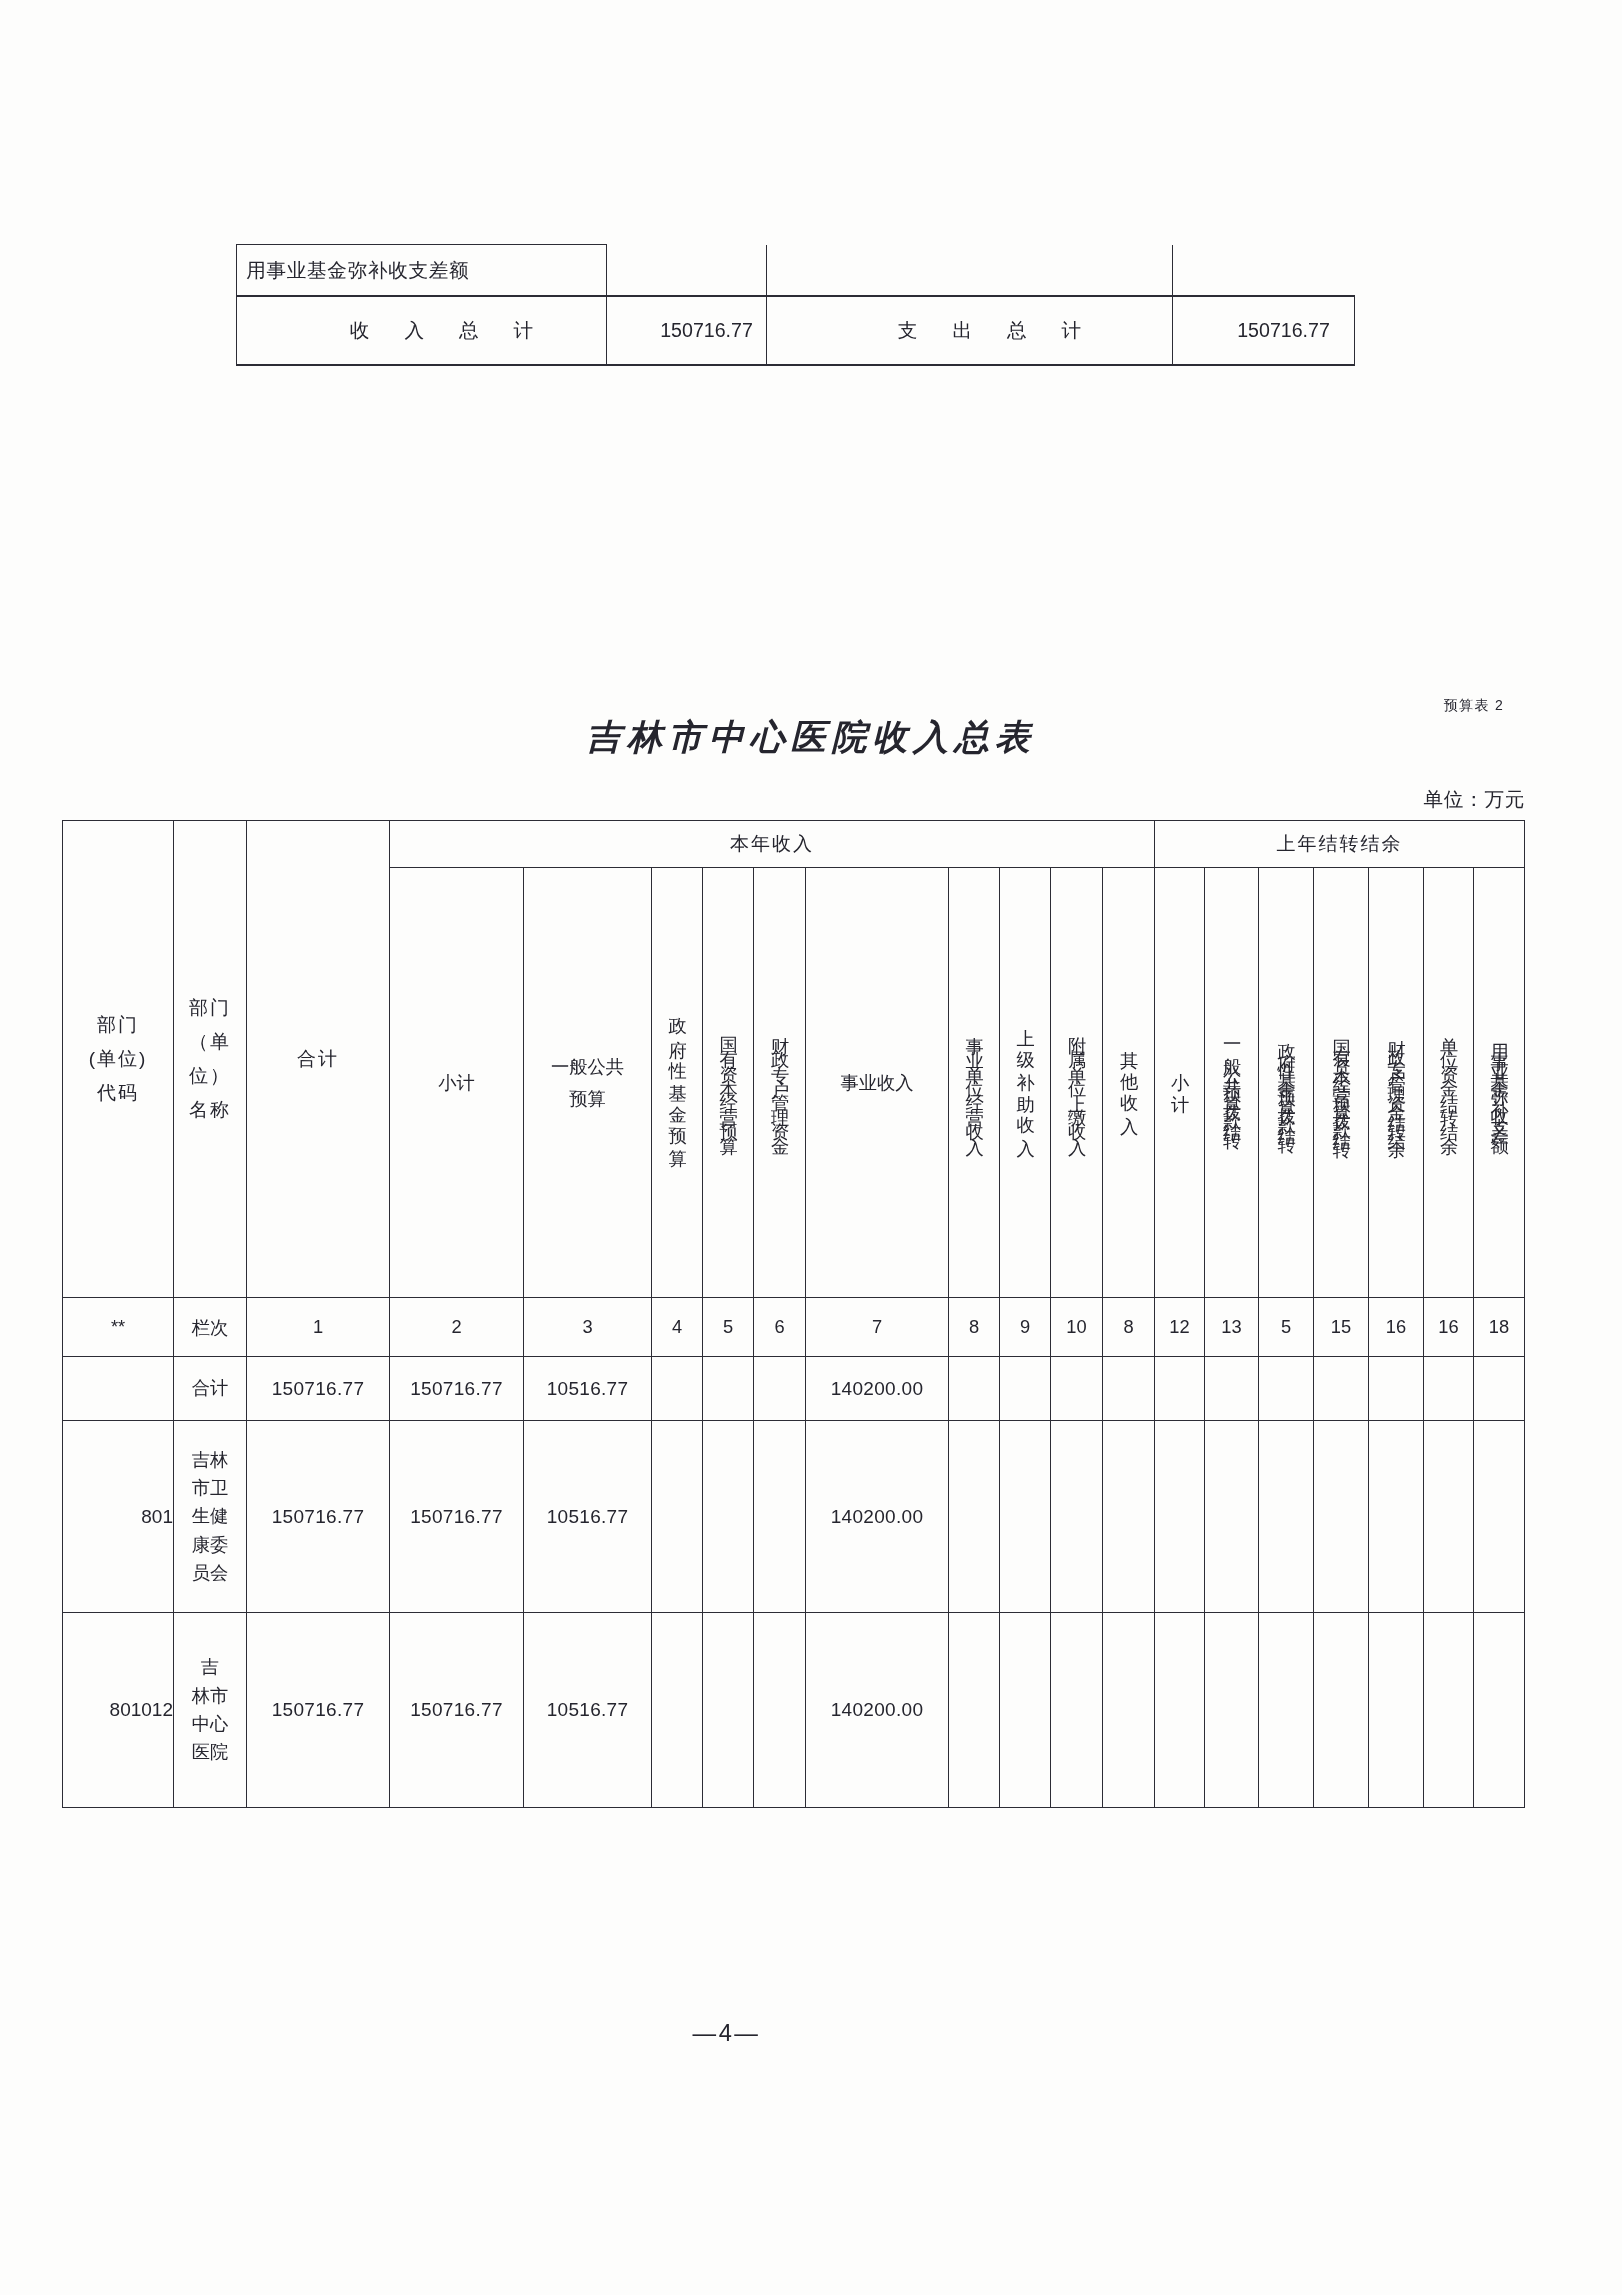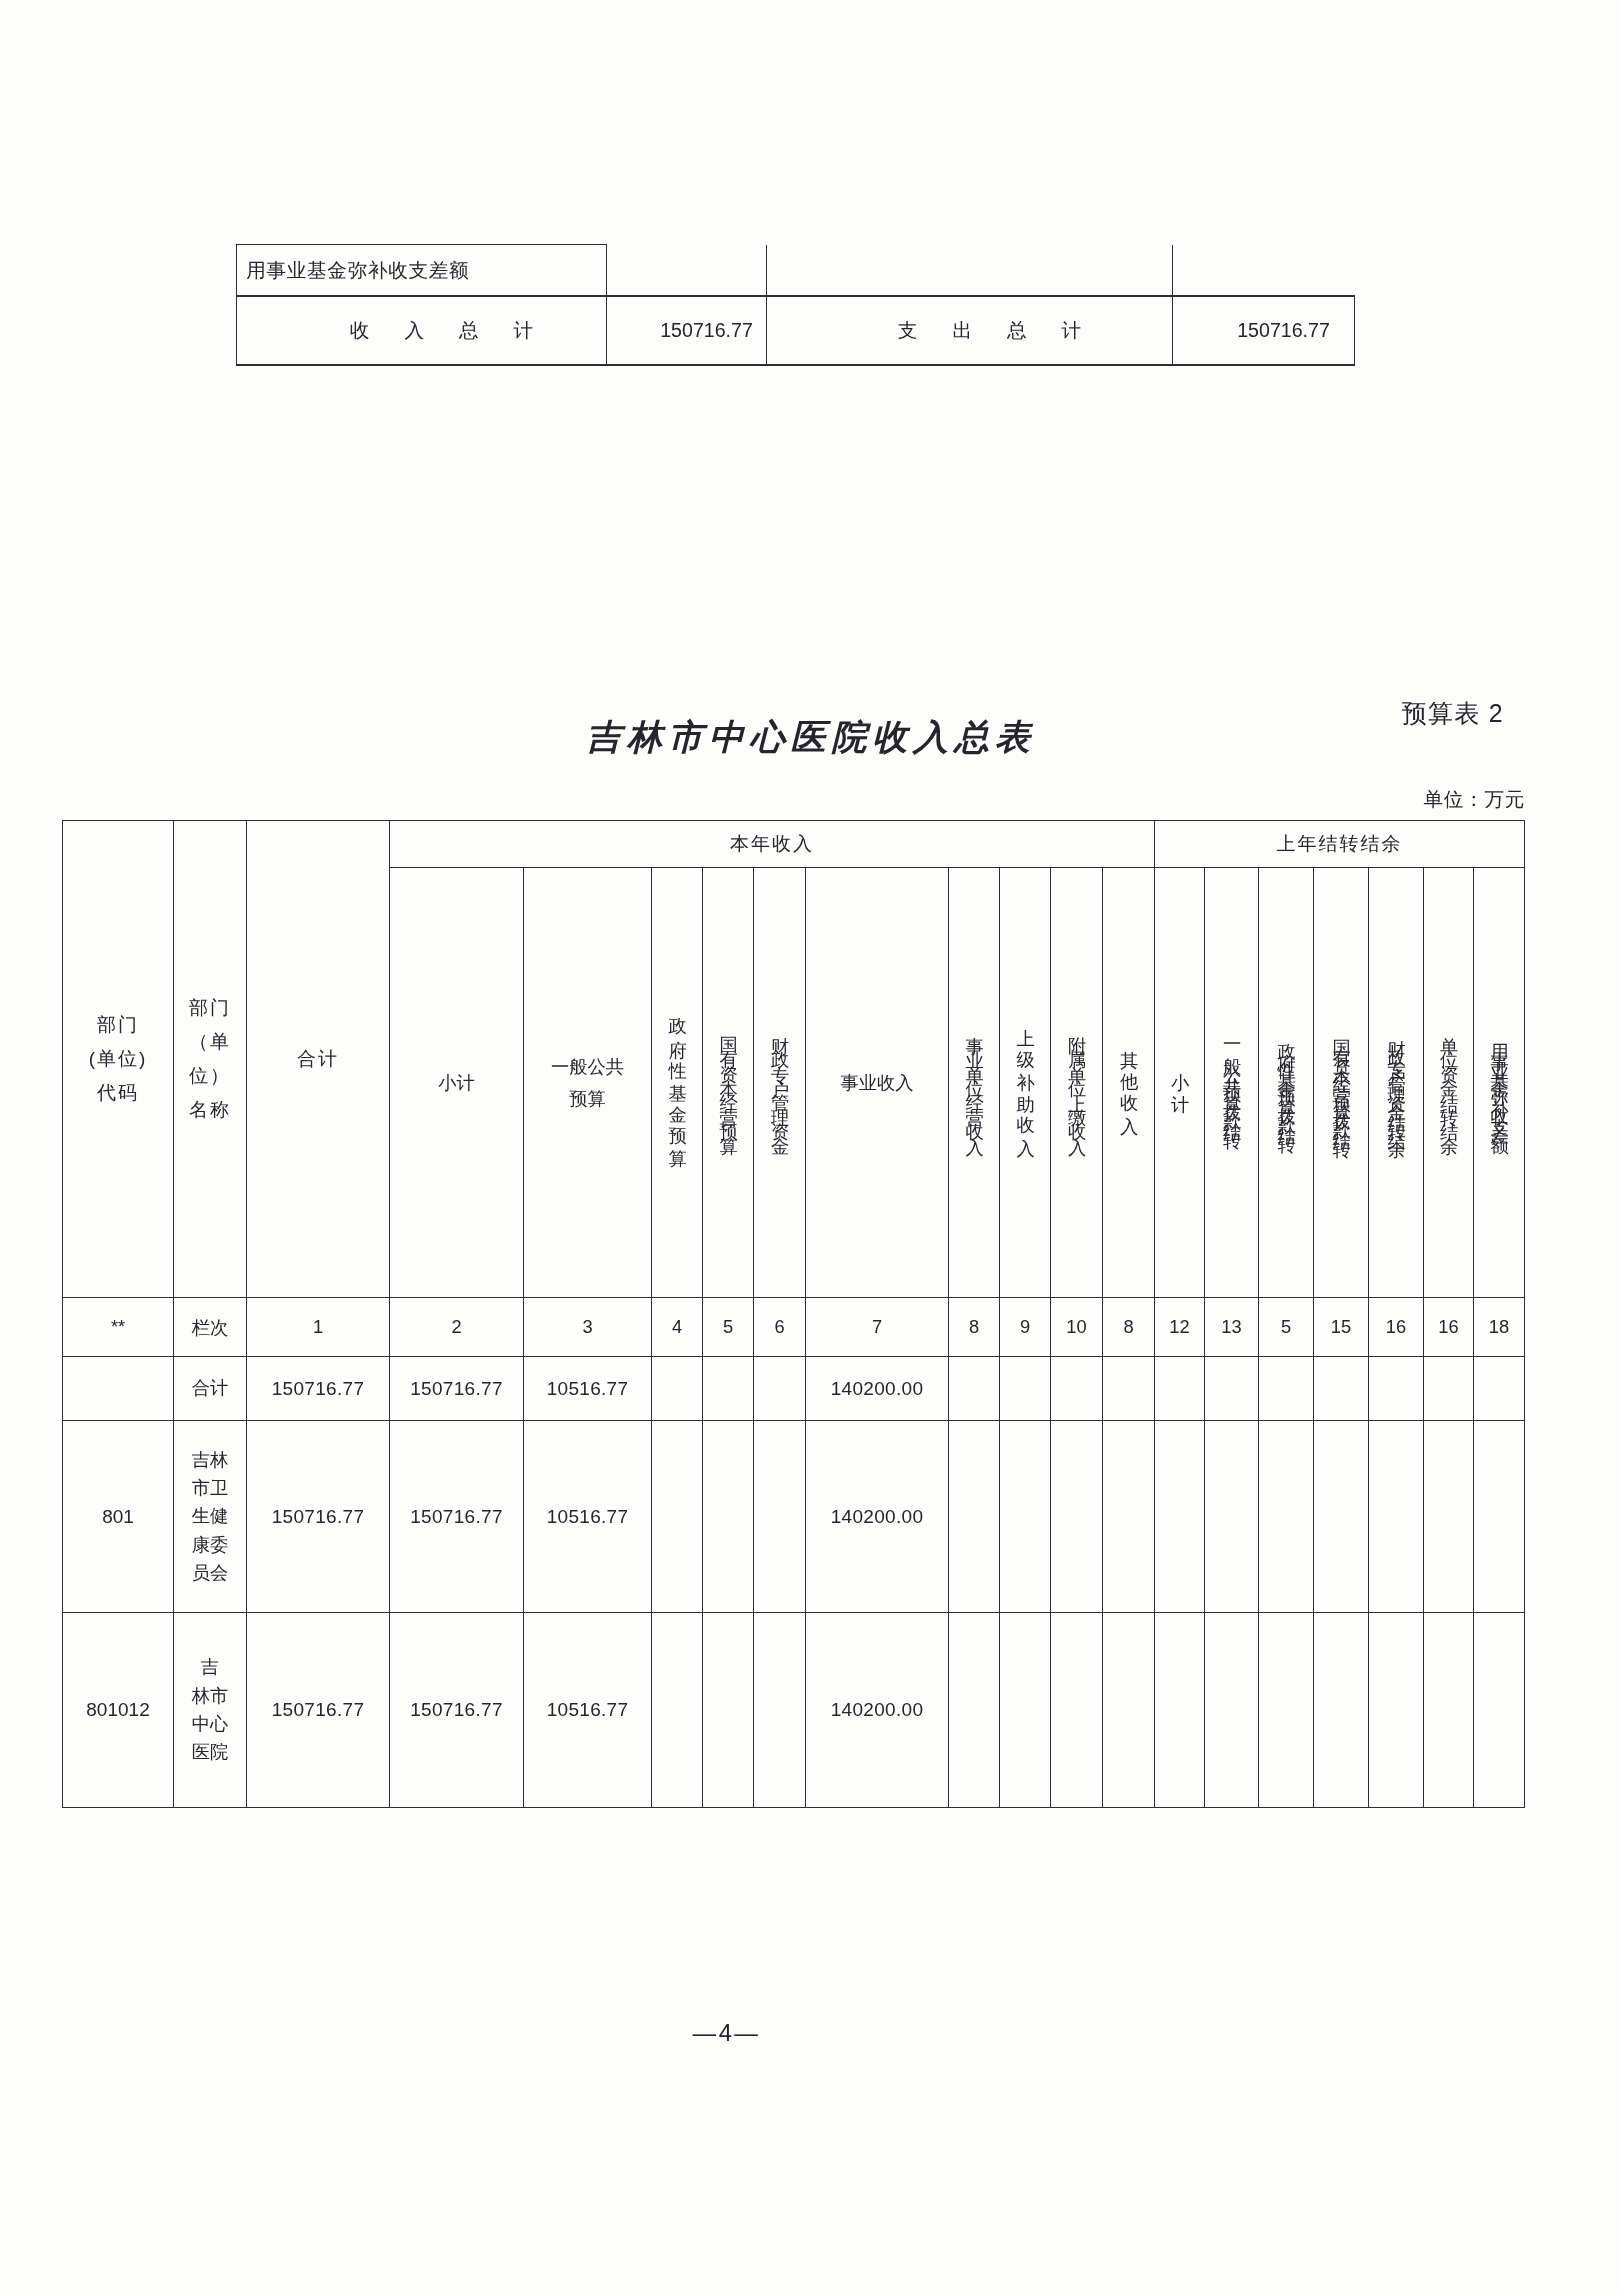--- a/index.html
+++ b/index.html
@@ -30,21 +30,21 @@
   .tt-label{text-align:left;padding-left:9.2px;letter-spacing:0.7px;}
   .tt-r2 td{height:67px;border-top-width:2px;border-bottom-width:2px;}
   .tt-sum{text-align:center;font-size:20px;letter-spacing:35px;text-indent:35px;}
   .tt-val{text-align:center;font-size:19.6px;}
 
   
   .page-title{
     position:absolute;left:0;right:0;top:714px;
     text-align:center;font-size:35px;font-weight:bold;letter-spacing:5.9px;font-style:italic;
   }
-  .table-no{position:absolute;right:118px;top:697px;font-size:25px;letter-spacing:1.3px;}
+  .table-no{position:absolute;right:118px;top:697px;font-size:14px;letter-spacing:1.3px;}
   .unit-label{position:absolute;right:97px;top:786px;font-size:19.6px;letter-spacing:0.7px;}
 
   
   .main-table{position:absolute;left:62px;top:820px;}
   .main-table th,.main-table td{
     border:1.3px solid var(--ln);
     text-align:center;vertical-align:middle;
     font-size:18.3px;
   }
   .band-row th{height:46px;font-size:19px;letter-spacing:2px;}
@@ -58,21 +58,21 @@
     line-height:1;
     font-size:18.3px;
   }
   .sp-lg{letter-spacing:22px;}
   .sp-md{letter-spacing:14.4px;}
   .sp-sm{letter-spacing:9.2px;}
   .lanci-row td{height:58px;font-size:18.3px;}
   .row-total td{height:63px;}
   .row-dept td{height:191px;}
   .row-unit td{height:194px;}
-  .main-table td.code{font-size:19px;}
+  .main-table td.code{font-size:19px;text-align:right;}
   .main-table td.dname{white-space:pre-line;line-height:1.55;font-size:18.3px;}
   .main-table td.val{font-size:19px;letter-spacing:0.3px;}
 
   .page-number{
     position:absolute;left:612px;top:2020px;width:229px;
     text-align:center;font-size:23.6px;letter-spacing:2.6px;
   }
 </style>
 </head>
 <body>

